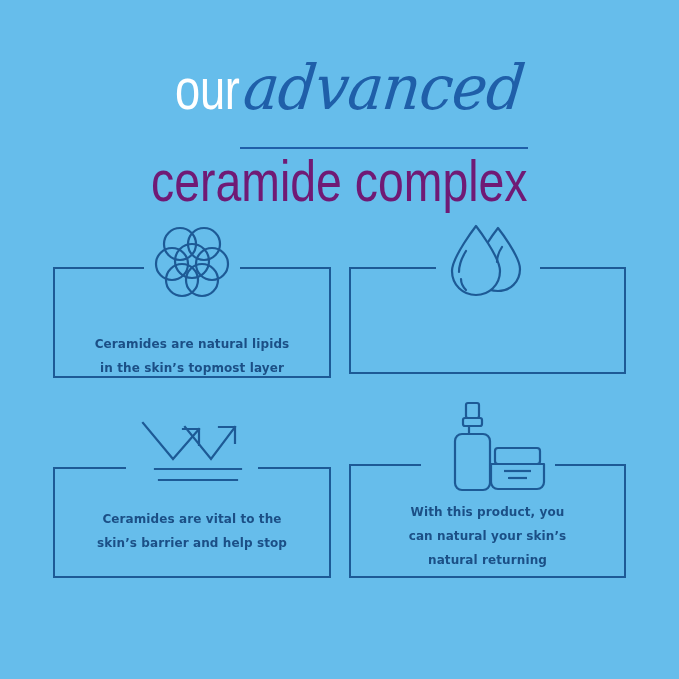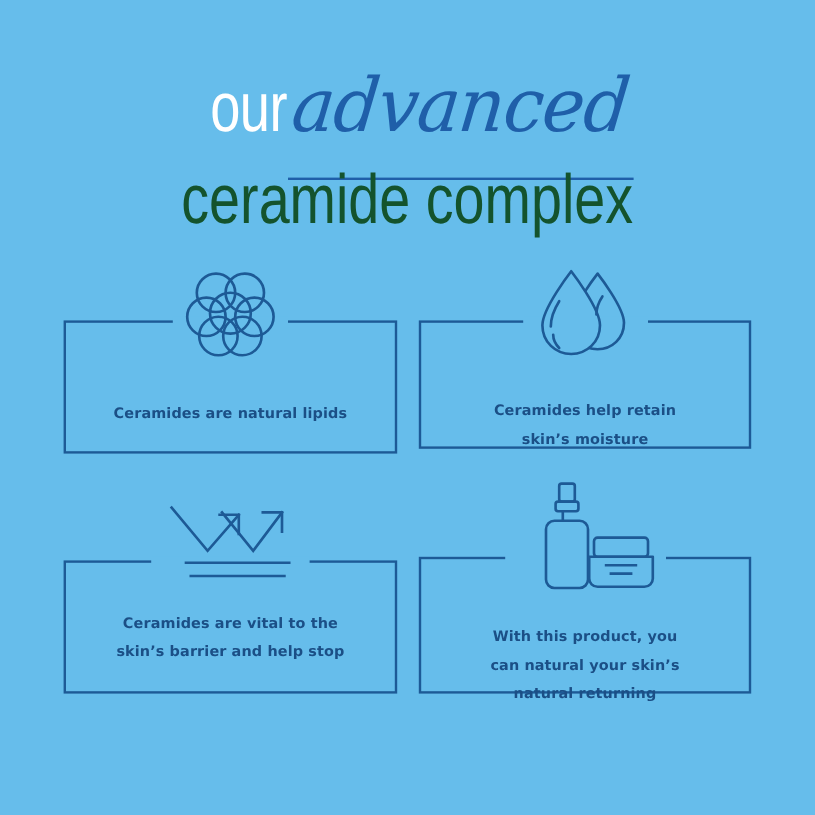--- a/index.html
+++ b/index.html
@@ -76,28 +76,28 @@
     position: absolute;
     left: 2px;
     right: 2px;
     bottom: -9px;
     height: 2px;
     background: #1f5fa9;
   }
 
   .headline-line2 {
     display: block;
-    margin-top: 12px;
+    margin-top: 26px;
     height: 62px;
     line-height: 62px;
     white-space: nowrap;
     font-family: "Liberation Sans Narrow", "Liberation Sans", sans-serif;
     font-size: 58px;
     font-weight: 400;
-    color: #14532d;
+    color: #701a75;
     letter-spacing: 0px;
   }
   .headline-line2 span {
     display: inline-block;
     transform: scaleX(0.80);
     transform-origin: center center;
   }
 
   
   .grid {
@@ -158,21 +158,21 @@
 
   
   #card-lipids   { left: 0px;   top: 0px;   width: 278px; height: 111px; }
   #card-moisture { left: 296px; top: 0px;   width: 277px; height: 107px; }
   #card-barrier  { left: 0px;   top: 200px; width: 278px; height: 111px; }
   #card-product  { left: 296px; top: 197px; width: 277px; height: 114px; }
 
   #card-lipids   .card-text { top: 33px; }
   #card-moisture .card-text { top: 31px; }
   #card-barrier  .card-text { top: 8px; }
-  #card-product  .card-text { top: 22px; }
+  #card-product  .card-text { top: 4px; }
 
   #card-lipids   .card-icon { top: -45px; }
   #card-moisture .card-icon { top: -46px; }
   #card-barrier  .card-icon { top: -52px; }
   #card-product  .card-icon { top: -64px; }
 
   #card-lipids   .border-gap { width: 96px; }
   #card-moisture .border-gap { width: 104px; }
   #card-barrier  .border-gap { width: 132px; }
   #card-product  .border-gap { width: 134px; }
@@ -204,41 +204,38 @@
           <circle cx="54" cy="22" r="16"></circle>
           <circle cx="22" cy="42" r="16"></circle>
           <circle cx="62" cy="42" r="16"></circle>
           <circle cx="32" cy="58" r="16"></circle>
           <circle cx="52" cy="58" r="16"></circle>
           <circle cx="42" cy="39" r="17"></circle>
         </svg>
       </div>
       <div class="card-text">
         <div>Ceramides are natural lipids</div>
+        <div>in the skin’s topmost layer</div>
       </div>
     </div>
 
     <div class="card" id="card-moisture">
       <div class="card-box"></div>
       <div class="border-gap"></div>
       <div class="card-icon">
         <svg class="icon-svg" width="92" height="80" viewBox="0 0 92 80" fill="none" stroke="#1d5a96" stroke-width="2.2" stroke-linecap="round" stroke-linejoin="round">
 
           <path d="M56 7 C56 7 78 35 78 48 C78 61 68 70 56 70 C44 70 34 61 34 48 C34 35 56 7 56 7 Z"></path>
 
           <path d="M34 5 C34 5 58 36 58 50 C58 64 47 74 34 74 C21 74 10 64 10 50 C10 36 34 5 34 5 Z" fill="#66bdeb"></path>
 
           <path d="M24 30 C19 38 17 45 17 51"></path>
           <path d="M19 58 C19 62 21 66 24 69"></path>
           <path d="M60 26 C56 32 55 37 55 41"></path>
         </svg>
-      </div>
-      <div class="card-text">
-        <div>Ceramides help retain</div>
-        <div>skin’s moisture</div>
       </div>
     </div>
 
     <div class="card" id="card-barrier">
       <div class="card-box"></div>
       <div class="border-gap"></div>
       <div class="card-icon">
         <svg class="icon-svg" width="118" height="76" viewBox="0 0 118 76" fill="none" stroke="#1d5a96" stroke-width="2.2" stroke-linecap="square" stroke-linejoin="miter">
 
           <path d="M10 8 L40 44 L66 14"></path>

